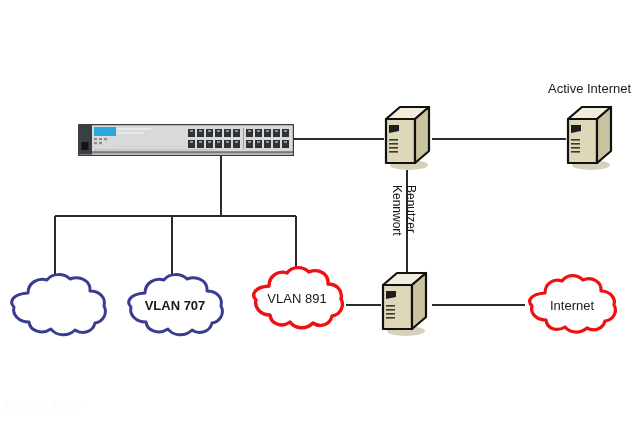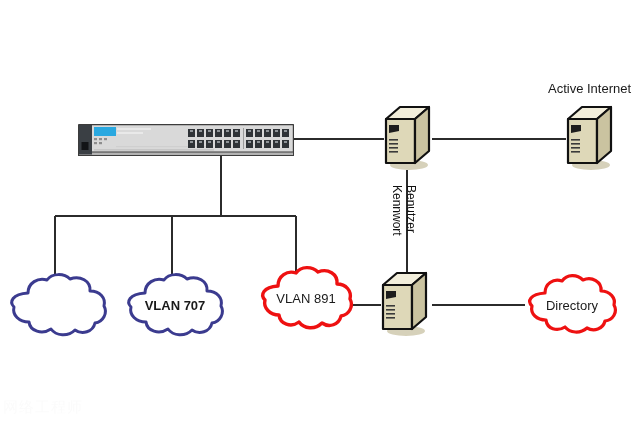--- a/index.html
+++ b/index.html
@@ -246,35 +246,35 @@
   <div class="cloud" style="left:119px; top:271px;font-weight:bold;">
     <svg width="112" height="72" viewBox="0 0 112 72" xmlns="http://www.w3.org/2000/svg">
       <path d="M26,22 C26,12 36,6 45,9 C50,2 62,2 68,8 C78,4 89,10 88,20
                C98,20 104,27 102,35 C106,42 101,51 93,52
                C91,61 80,64 73,59 C66,66 54,65 49,58
                C40,64 28,60 27,51 C17,51 10,44 12,36 C7,31 10,23 26,22 Z" fill="#ffffff" stroke="#3b3b8f" stroke-width="3" stroke-linejoin="round"></path>
     </svg>
     <div class="cloud-label" style="top:27px;">VLAN 707</div>
   </div>
 
-  <div class="cloud" style="left:254px; top:263px;">
+  <div class="cloud" style="left:245px; top:263px;">
     <svg width="104" height="74" viewBox="0 0 104 74" xmlns="http://www.w3.org/2000/svg">
       <path d="M24,23 C24,13 33,7 42,10 C47,3 58,3 64,9 C74,5 84,11 83,21
                C92,21 98,28 96,36 C100,43 95,52 87,53
                C85,62 75,65 68,60 C61,67 50,66 45,59
                C37,65 26,61 25,52 C16,52 9,45 11,37 C6,32 9,24 24,23 Z" fill="#ffffff" stroke="#ee1111" stroke-width="3.4" stroke-linejoin="round"></path>
     </svg>
     <div class="cloud-label" style="top:28px;">VLAN 891</div>
   </div>
 
   <div class="cloud" style="left:521px; top:272px;">
     <svg width="102" height="68" viewBox="0 0 102 68" xmlns="http://www.w3.org/2000/svg">
       <path d="M24,21 C24,12 32,6 41,9 C46,2 56,2 62,8 C71,4 81,10 80,19
                C89,19 95,26 93,33 C97,40 92,48 84,49
                C82,57 73,60 66,56 C59,62 49,61 44,55
                C36,60 26,57 25,48 C16,48 9,42 11,34 C6,29 9,22 24,21 Z" fill="#ffffff" stroke="#ee1111" stroke-width="3.2" stroke-linejoin="round"></path>
     </svg>
-    <div class="cloud-label" style="top:26px;">Directory</div>
+    <div class="cloud-label" style="top:26px;">Internet</div>
   </div>
 
   <div class="watermark" style="left:3px; top:398px;">网络工程师</div>
 
 </div>
 
 </body></html>

